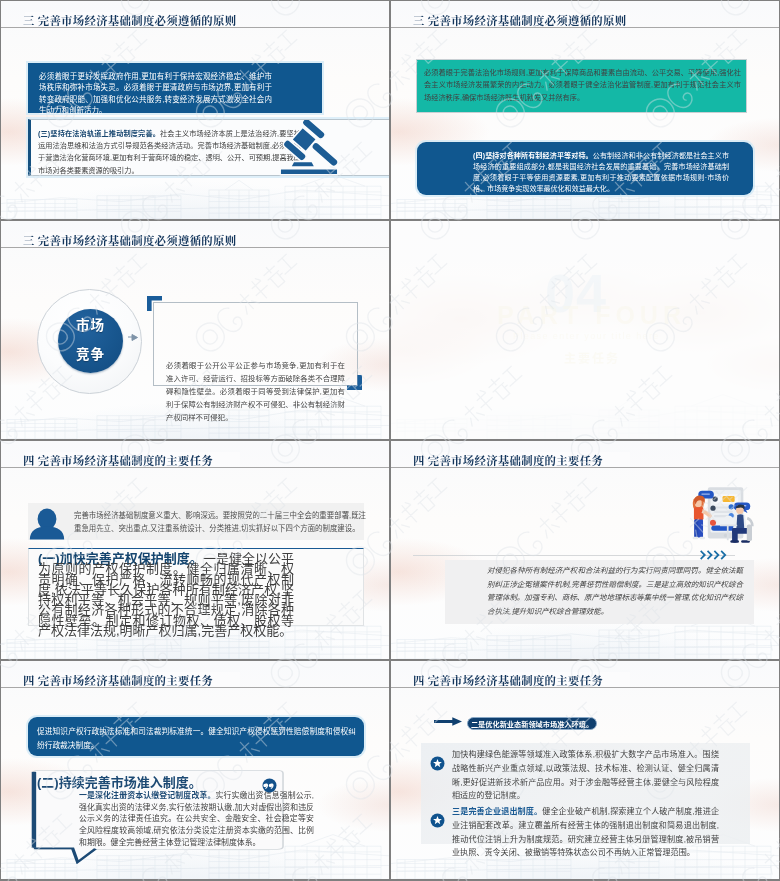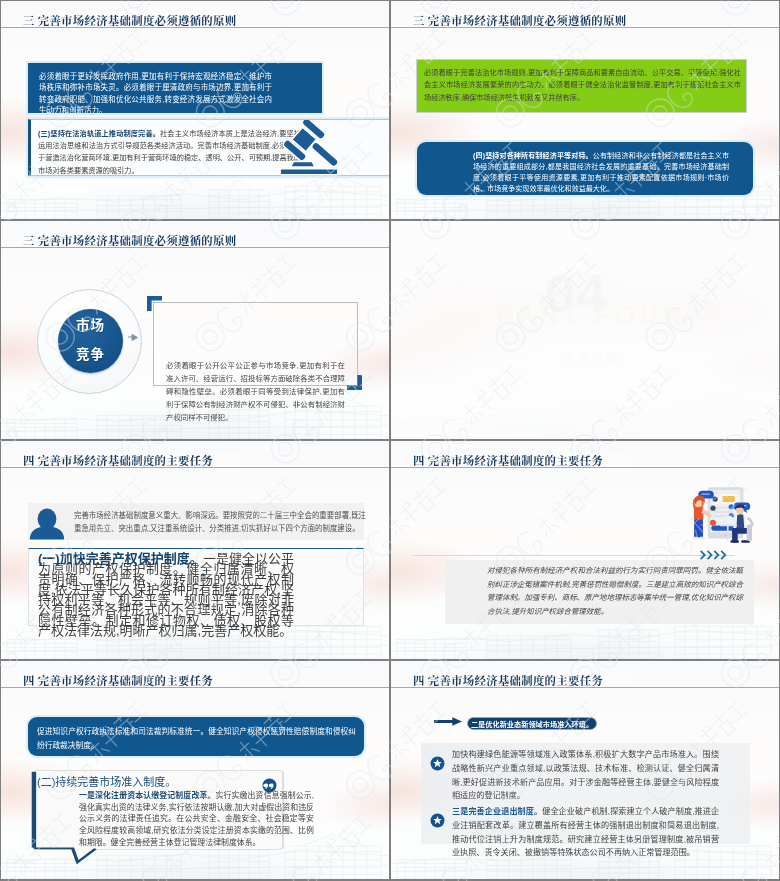--- a/index.html
+++ b/index.html
@@ -110,21 +110,21 @@
     <path d="M284 32 H380 M284 40 H380 M284 48 H380 M284 55 H380"></path>
     <path d="M294 26 V60 M306 26 V60 M318 26 V60 M330 26 V60 M342 26 V60 M354 26 V60 M366 26 V60"></path>
     <path d="M300 26 L332 14 L364 26"></path>
     <path d="M224 30 L238 20 L252 30"></path>
   </g>
 </svg>
  <div class="titlerule"></div>
  <div class="tcover"></div>
  <div class="title"><span class="num">三</span><span>完善市场经济基础制度必须遵循的原则</span></div>
 
- <div class="cardbox" style="left:25px;top:58px;width:331px;height:54px;background:#84cc16;border:1px solid #c9cfd3;">
+ <div class="cardbox" style="left:25px;top:58px;width:331px;height:54px;background:#14b8a6;border:1px solid #c9cfd3;">
    <div class="body72" style="color:#414141;padding:7px 5px 0 7px;">必须着眼于完善法治化市场规则,更加有利于保障商品和要素自由流动、公平交易、平等使用,强化社会主义市场经济发展繁荣的内生动力。必须着眼于健全法治化监管制度,更加有利于规范社会主义市场经济秩序,确保市场经济既生机勃发又并然有序。</div>
  </div>
  <div class="bluebox" style="left:26px;top:141px;width:336px;height:53px;border-radius:9px;padding:7.5px 24px 0 56px;">
    <div class="body70">
      <span class="lead">(四)坚持对各种所有制经济平等对待。</span><span>公有制经济和非公有制经济都是社会主义市场经济的重要组成部分,都是我国经济社会发展的重要基础。完善市场经济基础制度,必须着眼于平等使用资源要素,更加有利于推动要素配置依据市场规则·市场价格、市场竞争实现效率最优化和效益最大化。</span>
    </div>
  </div>
 </div>
 <div class="slide s3">
  <div class="bg"></div>
@@ -377,22 +377,22 @@
  <div class="title"><span class="num">四</span><span>完善市场经济基础制度的主要任务</span></div>
 
  <div class="bluebox" style="left:27px;top:56px;width:336px;height:39px;border-radius:9px;padding:0;"></div>
  <div style="position:absolute;left:36px;top:64px;width:319px;color:#fff;z-index:6;
              font-size:7.7px;line-height:14px;text-align:justify;">促进知识产权行政执法标准和司法裁判标准统一。健全知识产权侵权惩罚性赔偿制度和侵权纠纷行政裁决制度。</div>
  <svg viewBox="0 0 262 200" preserveAspectRatio="none" style="position:absolute;left:25px;top:108px;width:260px;height:95px;z-index:5;">
    <path d="M7 9 Q7 3 13 3 H253 Q259 3 259 9 V163 Q259 169 253 169 H70 L52 196 L47 169 H13 Q7 169 7 163 Z" fill="#fafafb" stroke="#d2d7db" stroke-width="1.6"></path>
    <path d="M8 6 V166" stroke="#1c4a75" stroke-width="4.5" fill="none"></path>
    <path d="M8 167 H47 L52 196 L70 168" stroke="#1c4a75" stroke-width="3.4" fill="none" stroke-linejoin="miter" stroke-linecap="butt"></path>
  </svg>
- <div style="position:absolute;left:36px;top:116px;font-weight:400;color:#1d4a74;z-index:6;
-             font-size:11px;line-height:11px;">(二)持续完善市场准入制度。</div>
+ <div style="position:absolute;left:36px;top:116px;font-weight:700;color:#1d4a74;z-index:6;
+             font-size:13px;line-height:11px;">(二)持续完善市场准入制度。</div>
  <div style="position:absolute;left:36px;top:129px;width:235px;color:#3f3f3f;z-index:6;
              font-size:7.9px;line-height:11.7px;text-align:justify;padding-left:42px;">
    <span class="lead" style="color:#1d4a74">一是深化注册资本认缴登记制度改革。</span><span>实行实缴出资信息强制公示,强化真实出资的法律义务,实行依法按期认缴,加大对虚假出资和违反公示义务的法律责任追究。在公共安全、金融安全、社会稳定等安全风险程度较高领域,研究依法分类设定注册资本实缴的范围、比例和期限。健全完善经营主体登记管理法律制度体系。</span>
  </div>
  <svg viewBox="0 0 30 30" style="position:absolute;left:261px;top:117px;width:15px;height:15px;z-index:7;">
    <circle cx="15" cy="15" r="14" fill="#12508a"></circle>
    <path d="M6 11.5 a3.4 3.4 0 1 0 3.4 3.4 c0 2.6 -1.2 4.2 -3.2 5.4 l1 1.6 c3.2 -1.6 5 -4.2 5 -7.8 a4.2 4.2 0 0 0 -6.2 -2.6z" fill="#fff"></path>
    <path d="M17 11.5 a3.4 3.4 0 1 0 3.4 3.4 c0 2.6 -1.2 4.2 -3.2 5.4 l1 1.6 c3.2 -1.6 5 -4.2 5 -7.8 a4.2 4.2 0 0 0 -6.2 -2.6z" fill="#fff"></path>
  </svg>
 </div>

